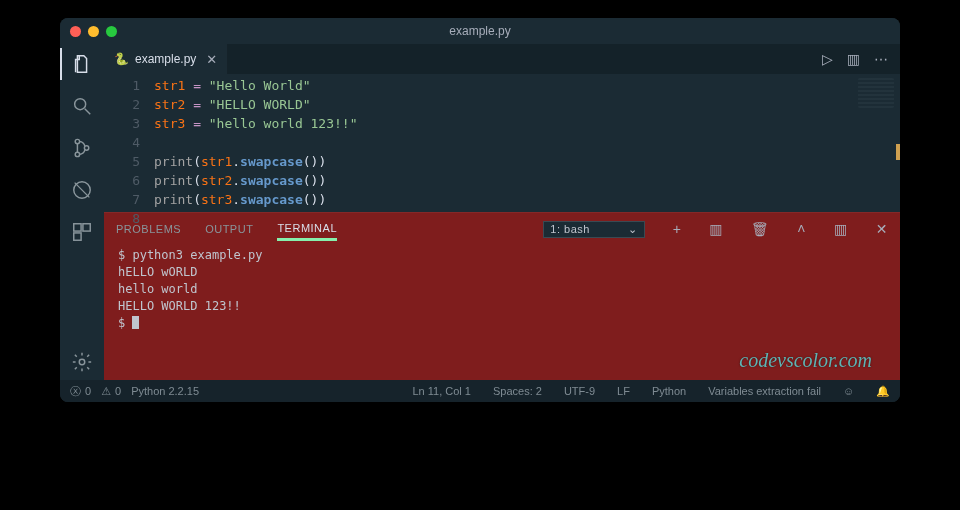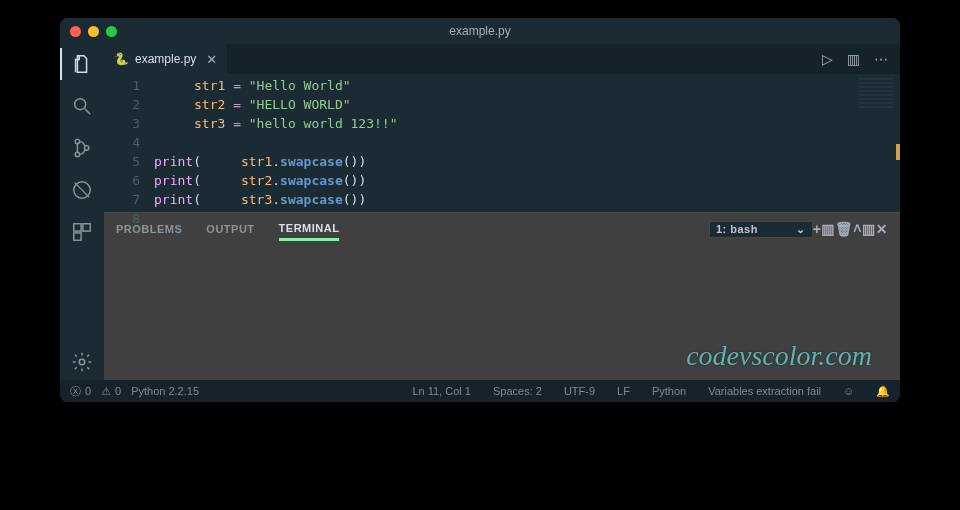--- a/index.html
+++ b/index.html
@@ -89,47 +89,47 @@
   .editor {
     flex: 1; display: flex; background: #1b2b34; position: relative;
     font-family: "Menlo", "Consolas", monospace; font-size: 13px;
     min-height: 0;
   }
   .gutter {
     width: 46px; text-align: right; padding: 2px 10px 0 0; color: #4f5b66;
     line-height: 19px;
   }
   .code { padding: 2px 0 0 4px; line-height: 19px; white-space: pre; }
-  .tok-var { color: #fdba74; margin-left: 40px; }
+  .tok-var { color: #f97316; }
   .tok-op  { color: #c594c5; }
   .tok-str { color: #99c794; }
-  .tok-fn  { color: #f0abfc; }
+  .tok-fn  { color: #a3a3a3; }
   .tok-call{ color: #6699cc; font-weight: bold; }
   .tok-pun { color: #d8dee9; }
   .minimap {
     position: absolute; top: 4px; right: 6px; width: 36px; height: 30px;
     background: repeating-linear-gradient(#2a3b44 0 2px, transparent 2px 4px);
     opacity: 0.5; border-radius: 2px;
   }
   .overview-ruler {
     position: absolute; right: 0; top: 0; bottom: 0; width: 4px;
   }
   .ov-mark { position:absolute; right:0; width:4px; height:16px; background:#cfa050; }
   .panel {
-    height: 168px; background: #404040; border-top: 1px solid rgba(255,255,255,0.05);
-    display: flex; flex-direction: column; font-weight: bold;
+    height: 168px; background: #7f1d1d; border-top: 1px solid rgba(255,255,255,0.05);
+    display: flex; flex-direction: column;
   }
   .panel-tabs {
     display: flex; align-items: center; height: 32px; padding: 0 12px; gap: 24px;
     color: #89959b; font-size: 11px; letter-spacing: 0.5px;
   }
   .panel-tab { cursor: pointer; padding: 4px 0; }
   .panel-tab.active { color: #d8dee9; border-bottom: 3px solid #86efac; }
   .panel-right {
-    margin-left: auto; display: flex; align-items: center; gap: 0; color:#a7adba;
+    margin-left: auto; display: flex; align-items: center; gap: 28px; color:#a7adba;
   }
   .term-select {
     display:flex; align-items:center; gap:38px;
     border: 1px solid #3a4a53; padding: 1px 6px; font-size:11px; color:#c0c5ce;
     background: #1b2b34;
   }
   .panel-right .picon { cursor:pointer; font-size:14px; }
   .term-body {
     flex: 1; padding: 2px 14px; font-family: "Menlo","Consolas",monospace;
     font-size: 12px; line-height: 17px; color: #c0c5ce; white-space: pre;
@@ -140,21 +140,21 @@
   .statusbar {
     height: 22px; background: #16232b; color: #7f8b93; font-size: 11px;
     display: flex; align-items: center; padding: 0 10px; gap: 14px;
   }
   .sb-left { display:flex; align-items:center; gap:10px;}
   .sb-right { margin-left:auto; display:flex; align-items:center; gap:22px;}
   .sb-item { display:flex; align-items:center; gap:4px; cursor:pointer;}
   .watermark {
     position:absolute; right:28px; bottom:30px;
     font-family: "Brush Script MT","Comic Sans MS",cursive;
-    font-size: 28px; color:#5fb3b3; font-style:italic;
+    font-size: 20px; color:#5fb3b3; font-style:italic;
     text-shadow: 0 0 2px rgba(0,0,0,0.5);
     pointer-events:none;
   }
   svg { width: 22px; height: 22px; fill: none; stroke: currentColor; stroke-width: 1.6; }
 </style>
 </head>
 <body>
 
 <div class="window">
 
@@ -259,20 +259,21 @@
               <span>⌄</span>
             </div>
             <span class="picon">+</span>
             <span class="picon">▥</span>
             <span class="picon">🗑</span>
             <span class="picon">˄</span>
             <span class="picon">▥</span>
             <span class="picon">✕</span>
           </div>
         </div>
+        <div class="term-body" id="terminal"><div>$ python3 example.py</div><div>hELLO wORLD</div><div>hello world</div><div>HELLO WORLD 123!!</div><div>$ <span class="cursor"></span></div></div>
       </div>
 
     </div>
   </div>
 
   <div class="statusbar">
     <div class="sb-left">
       <div class="sb-item">
         <span>ⓧ</span>
         <span>0</span>

